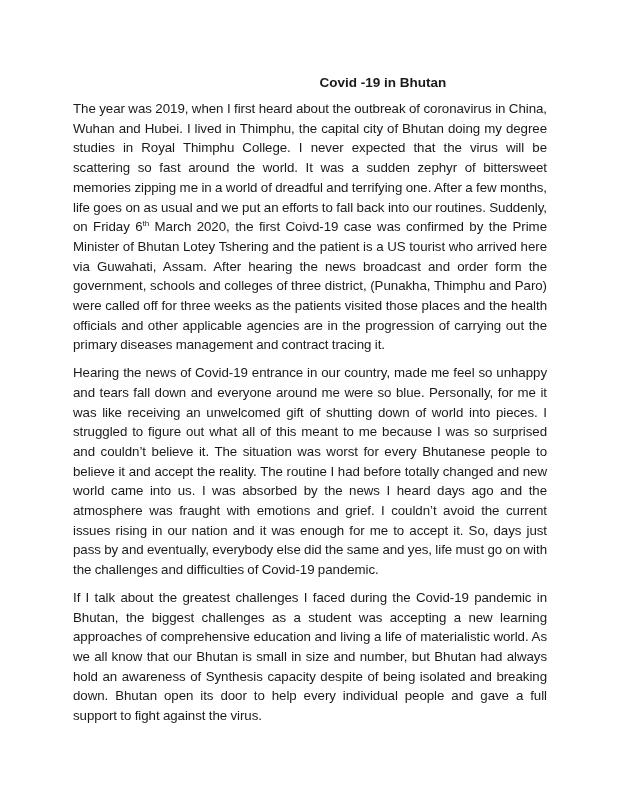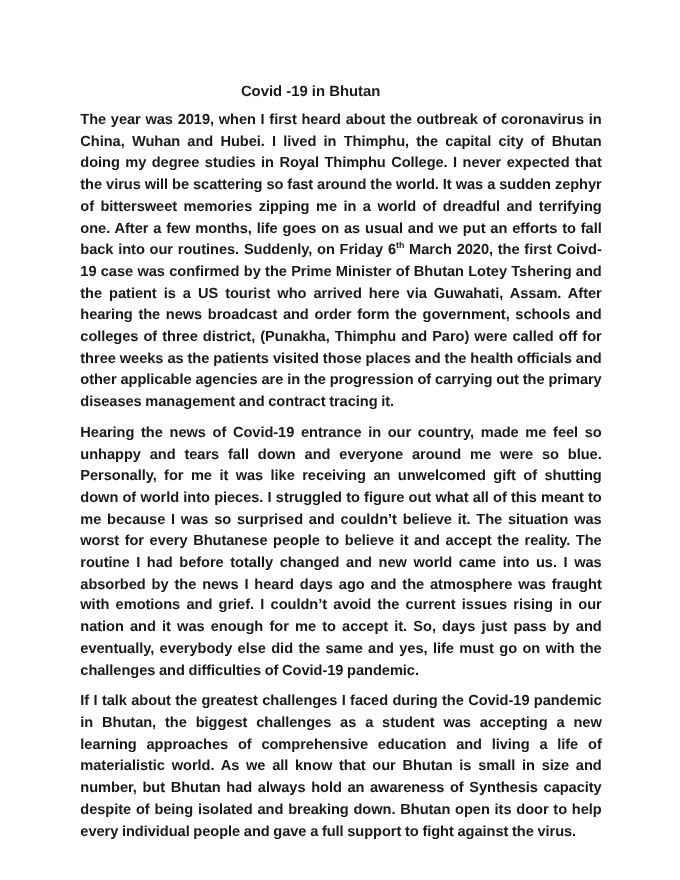--- a/index.html
+++ b/index.html
@@ -21,29 +21,29 @@
       top: 74px;
       width: 474px;
     }
     .title {
       font-weight: bold;
       font-size: 13.5px;
       line-height: 18px;
       margin: 0 0 7px 0;
       padding-left: 146px;
       letter-spacing: 0;
+      text-align: center;
     }
     .para {
       font-size: 13.3px;
       line-height: 19.7px;
       text-align: justify;
       margin: 0 0 8px 0;
       letter-spacing: -0.05px;
       word-spacing: -0.3px;
-      font-weight: bold;
     }
     sup {
       font-size: 8px;
       line-height: 0;
       vertical-align: super;
     }
   </style>
 </head>
 <body>
 

